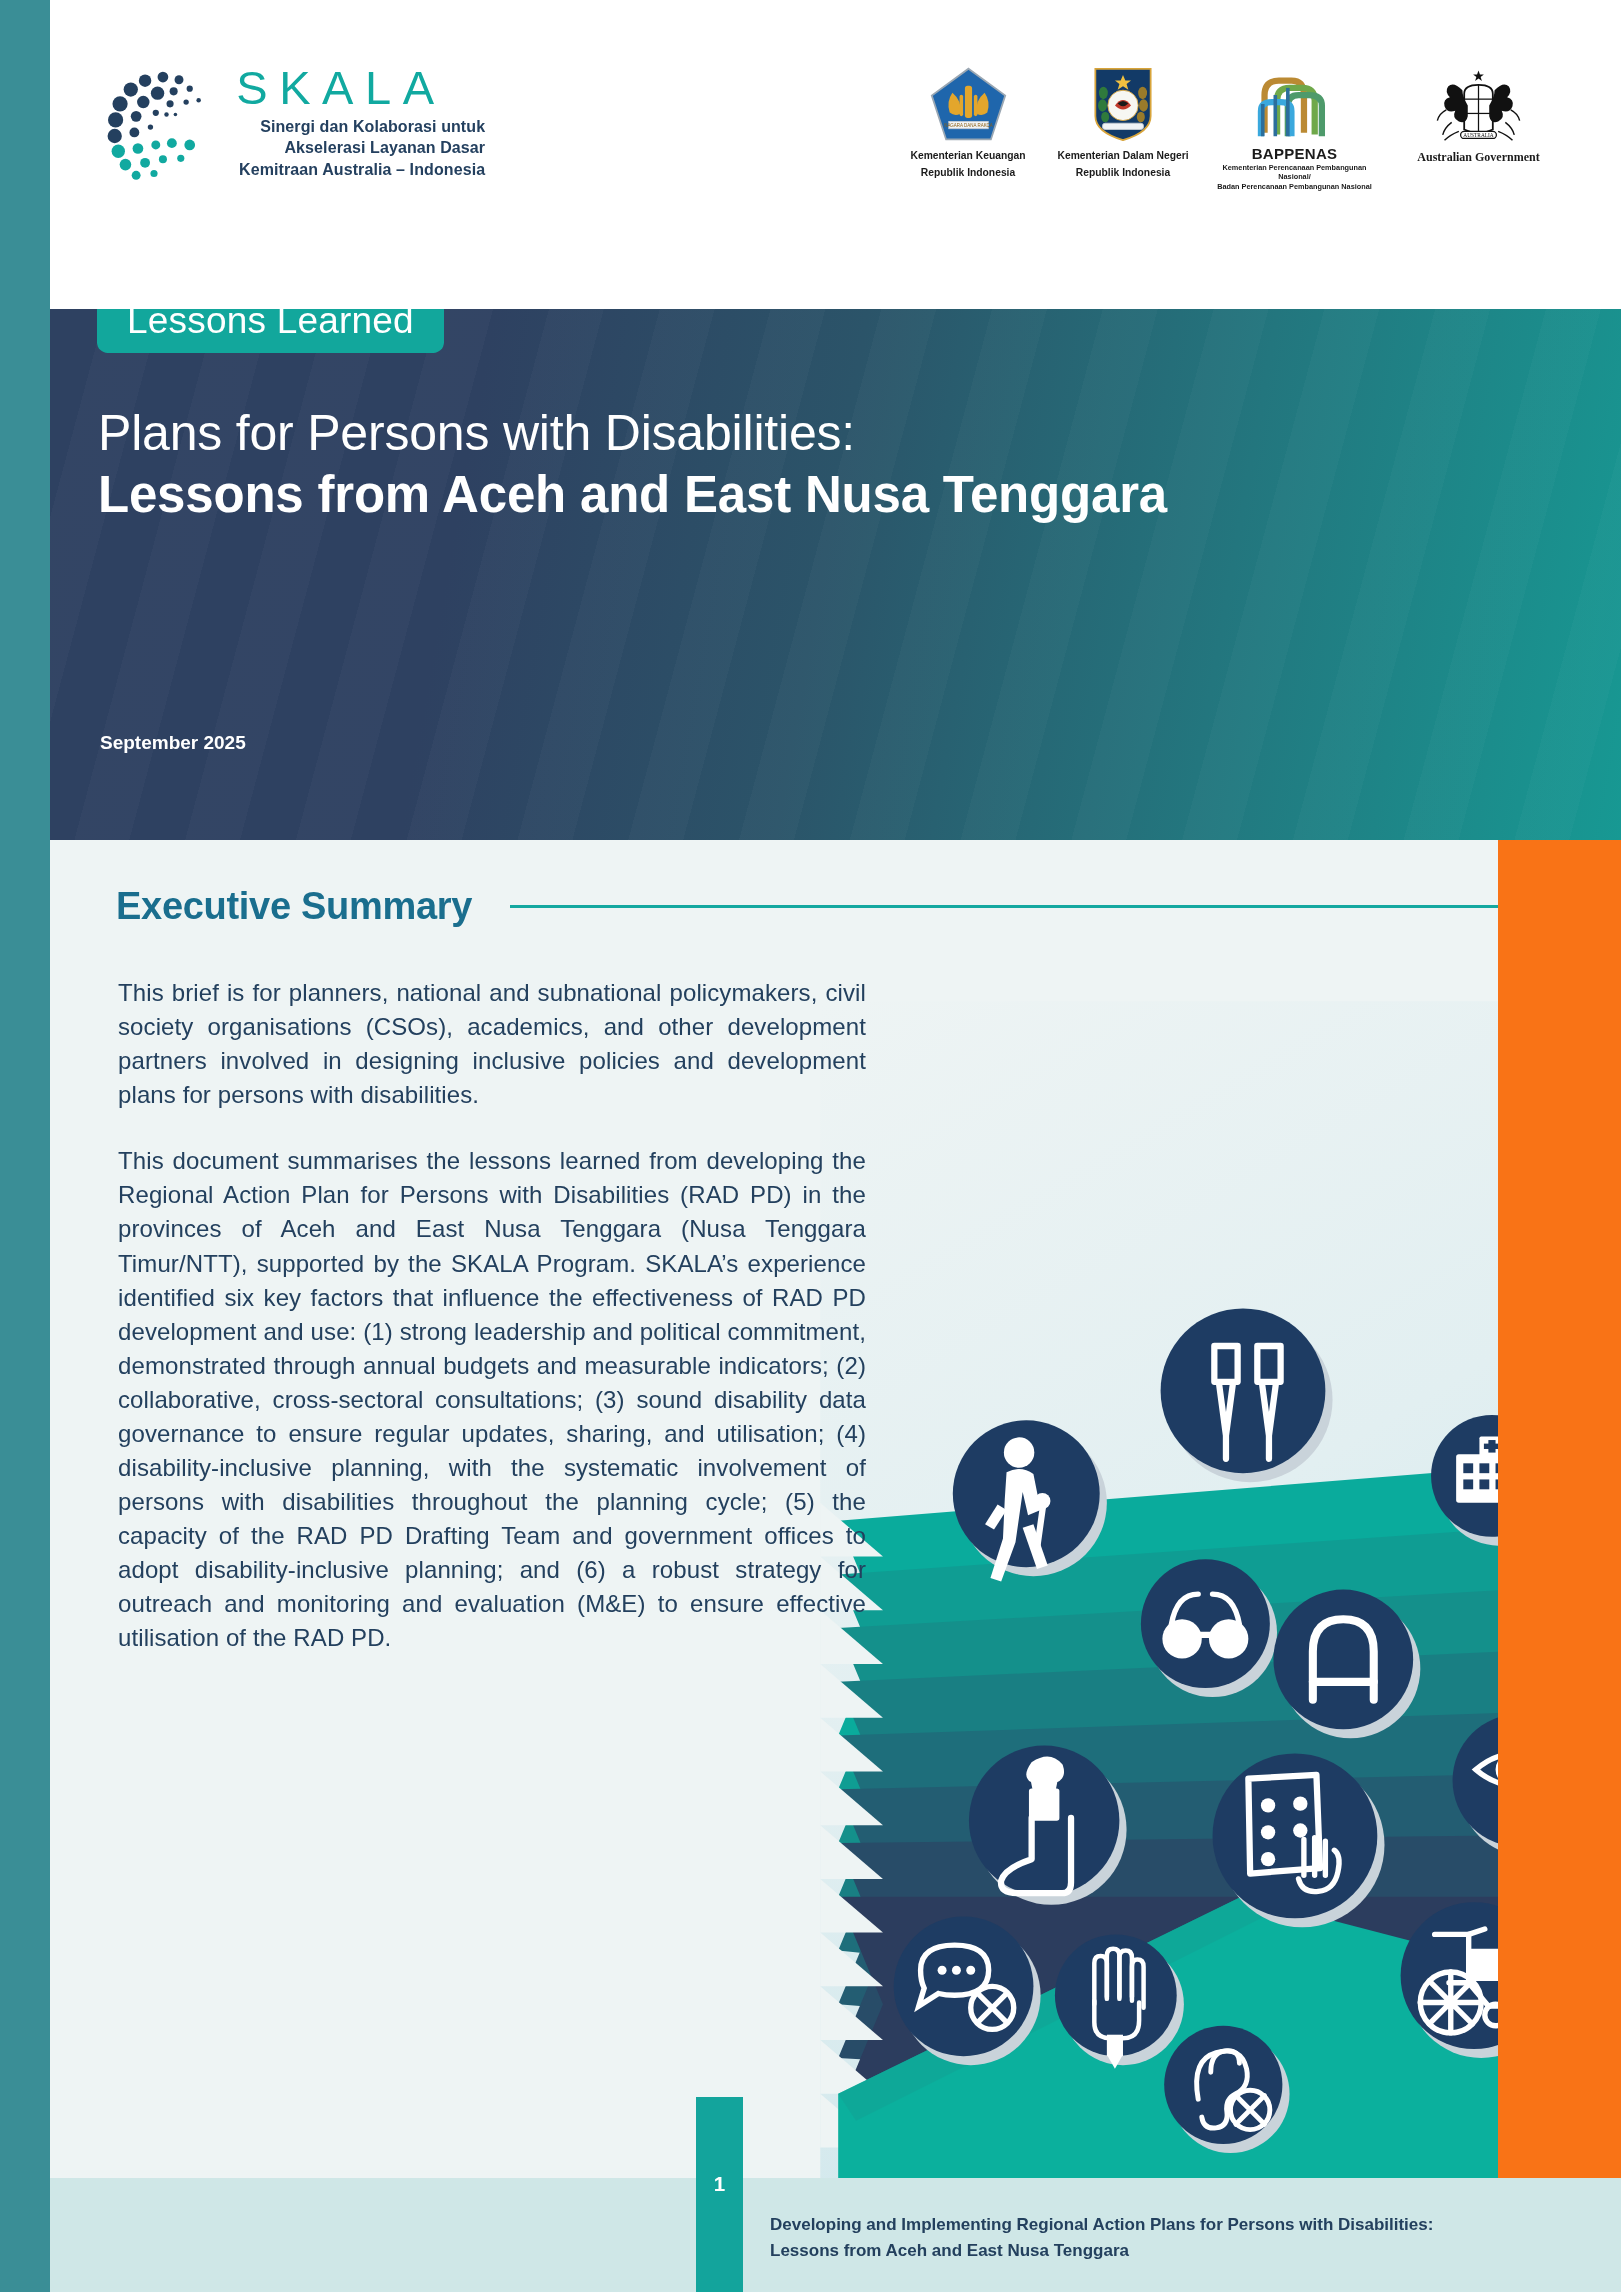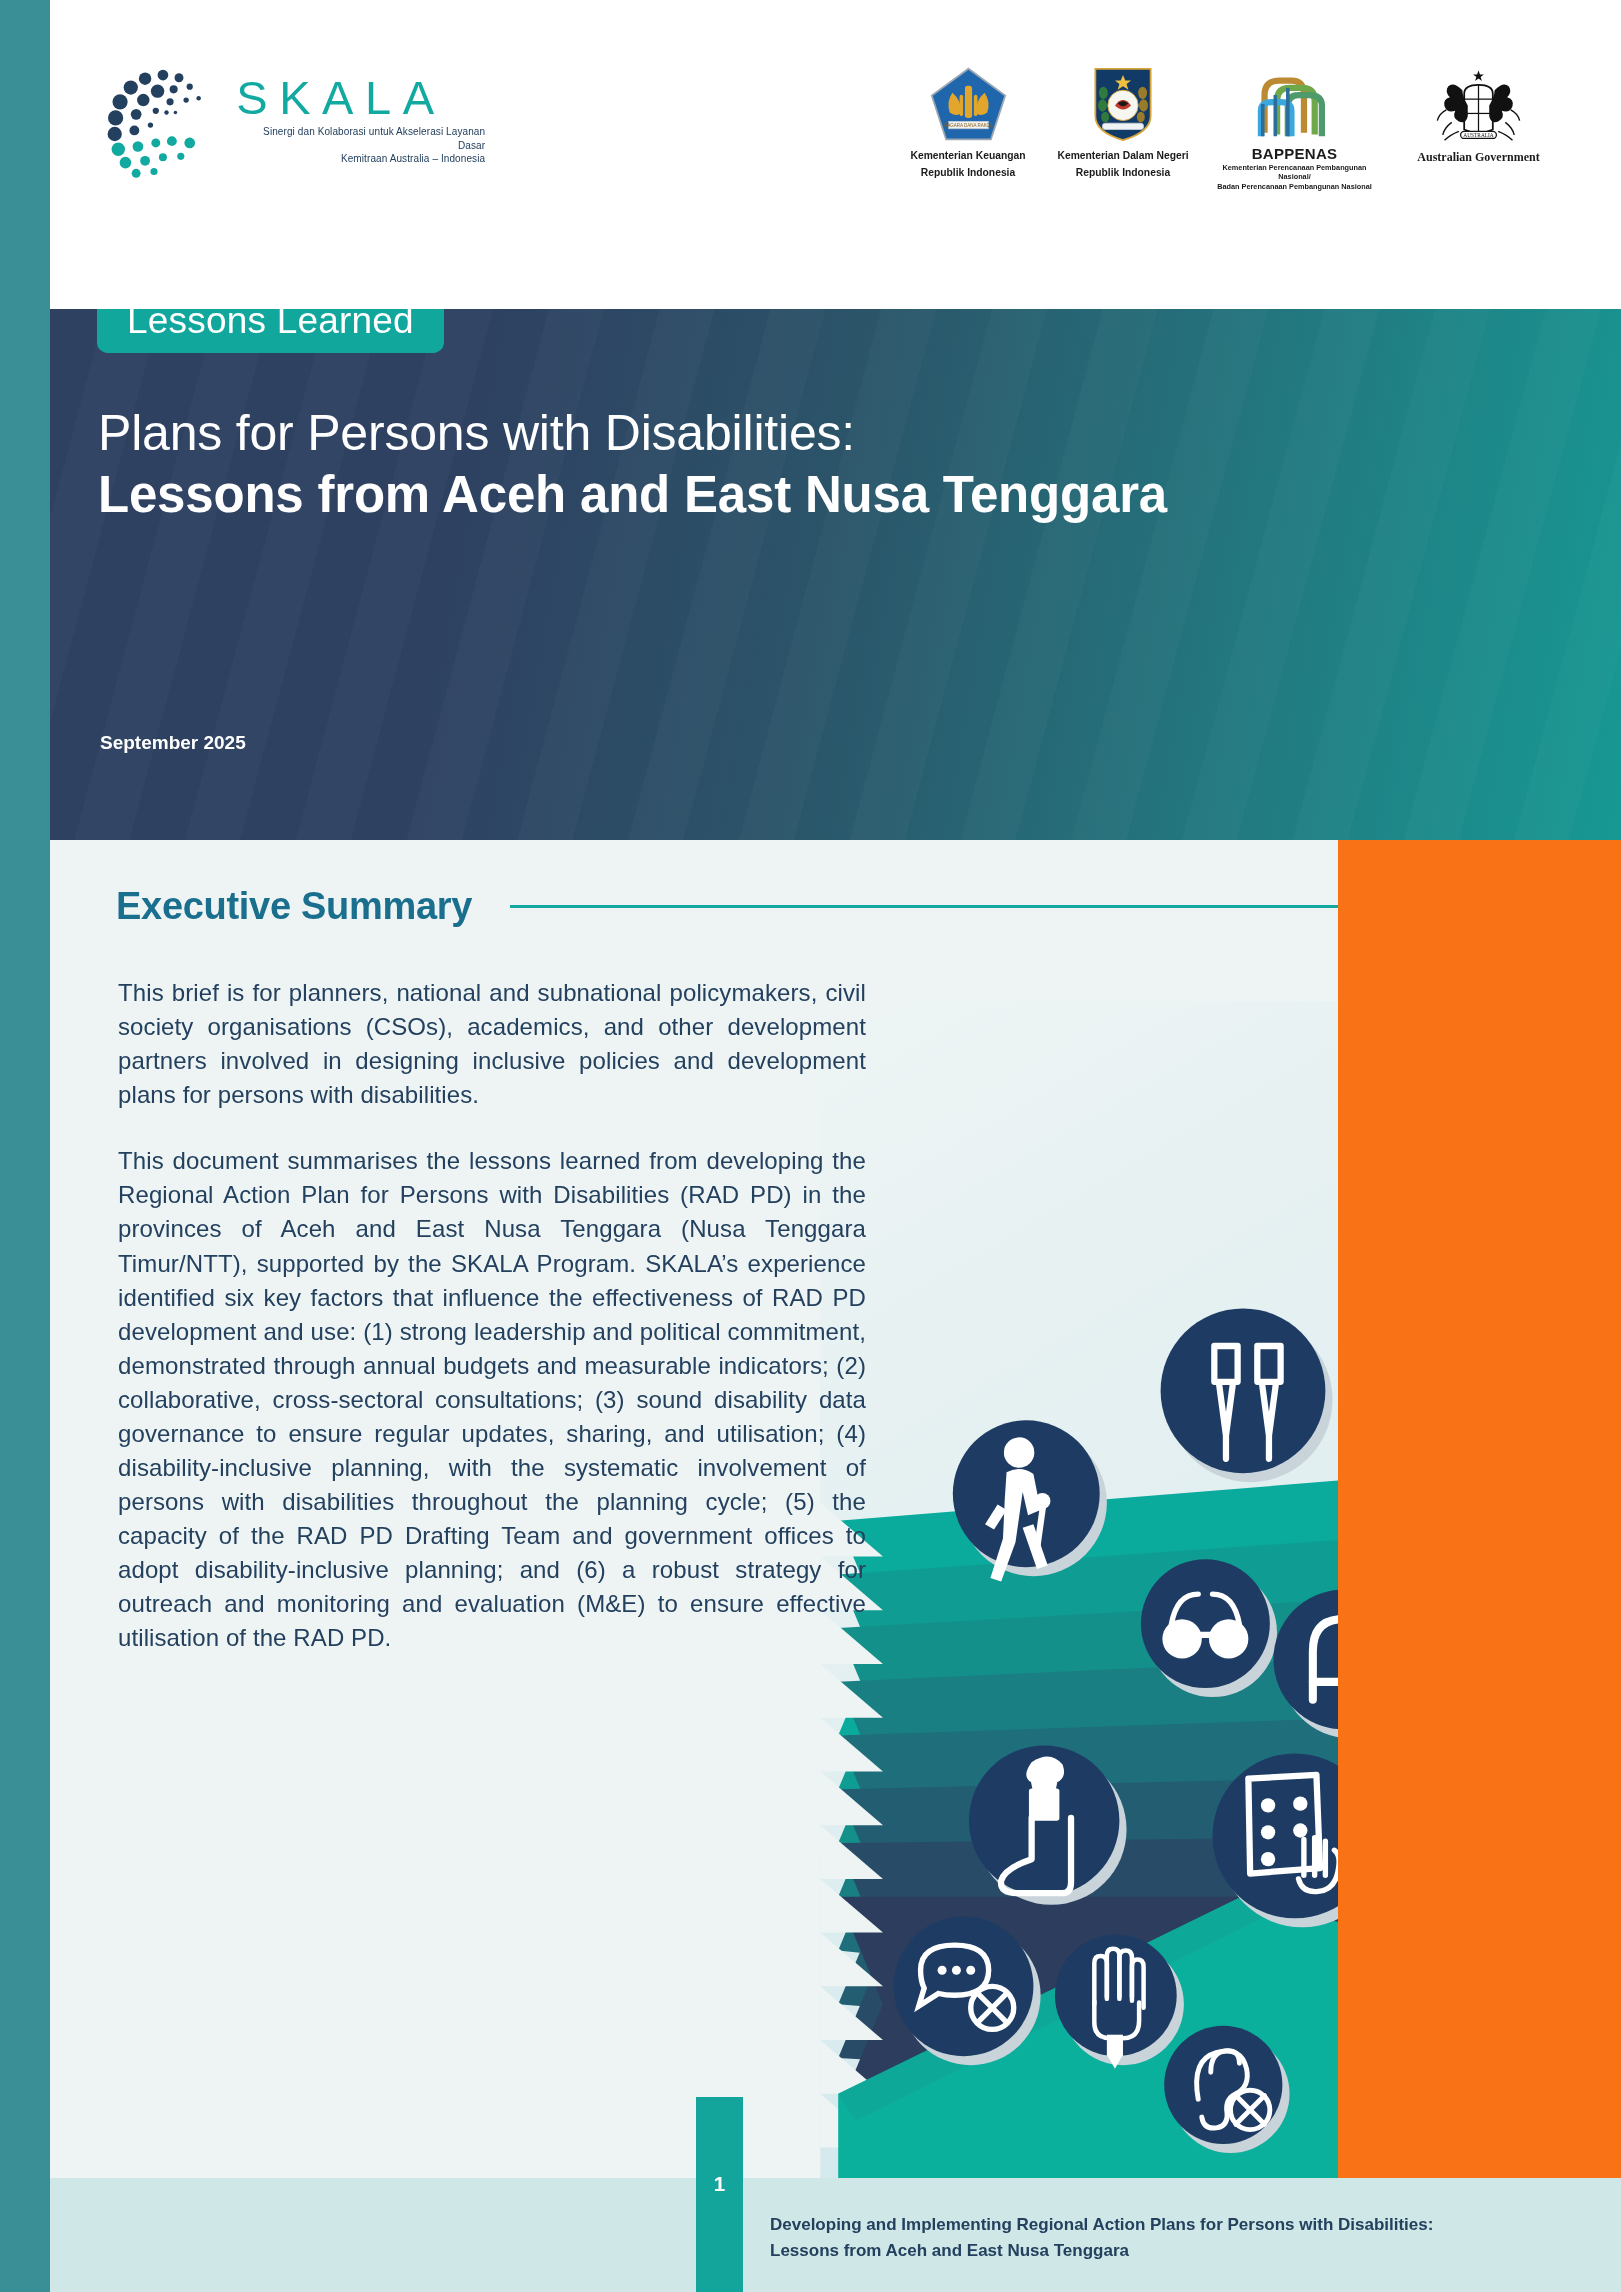--- a/index.html
+++ b/index.html
@@ -47,22 +47,22 @@
   .skala-word {
     font-size: 47px;
     letter-spacing: 11.6px;
     color: #11a9a0;
     font-weight: 400;
     line-height: 1;
     font-family: "Liberation Sans", sans-serif;
   }
   .skala-tag1, .skala-tag2 {
     color: #24405f;
-    font-size: 10px;
-    font-weight: normal;
+    font-size: 16px;
+    font-weight: bold;
     line-height: 1.35;
     text-align: right;
     letter-spacing: 0.1px;
   }
   .skala-tag-block { margin-top: 4.5px; width: 249px; }
 
   .partner-logos {
     position: absolute;
     left: 851px; top: 63px;
     display: flex;
@@ -155,21 +155,21 @@
     color: #ffffff;
     font-size: 19px;
     font-weight: bold;
     text-align: right;
   }
 
   
   .body-area {
     position: absolute;
     left: 50px; top: 840px;
-    width: 1288px; height: 1338px;
+    width: 1448px; height: 1338px;
     background: #eef4f4;
     overflow: hidden;
   }
 
   .sec-head {
     position: absolute;
     left: 66px; top: 45px;
     display: flex;
     align-items: center;
     width: 1487px;

